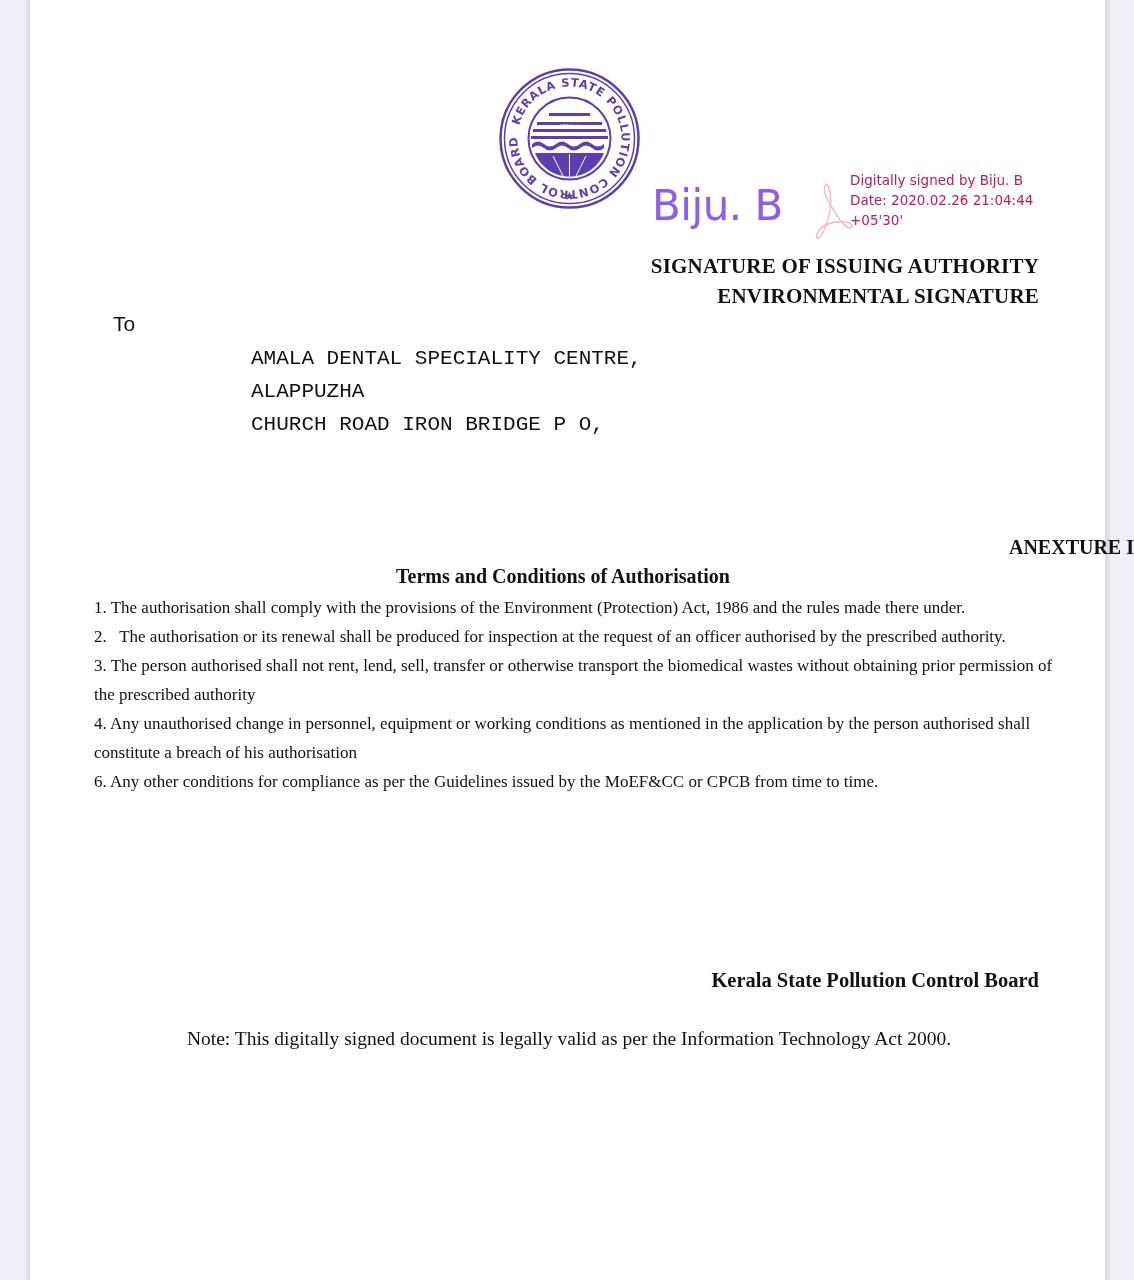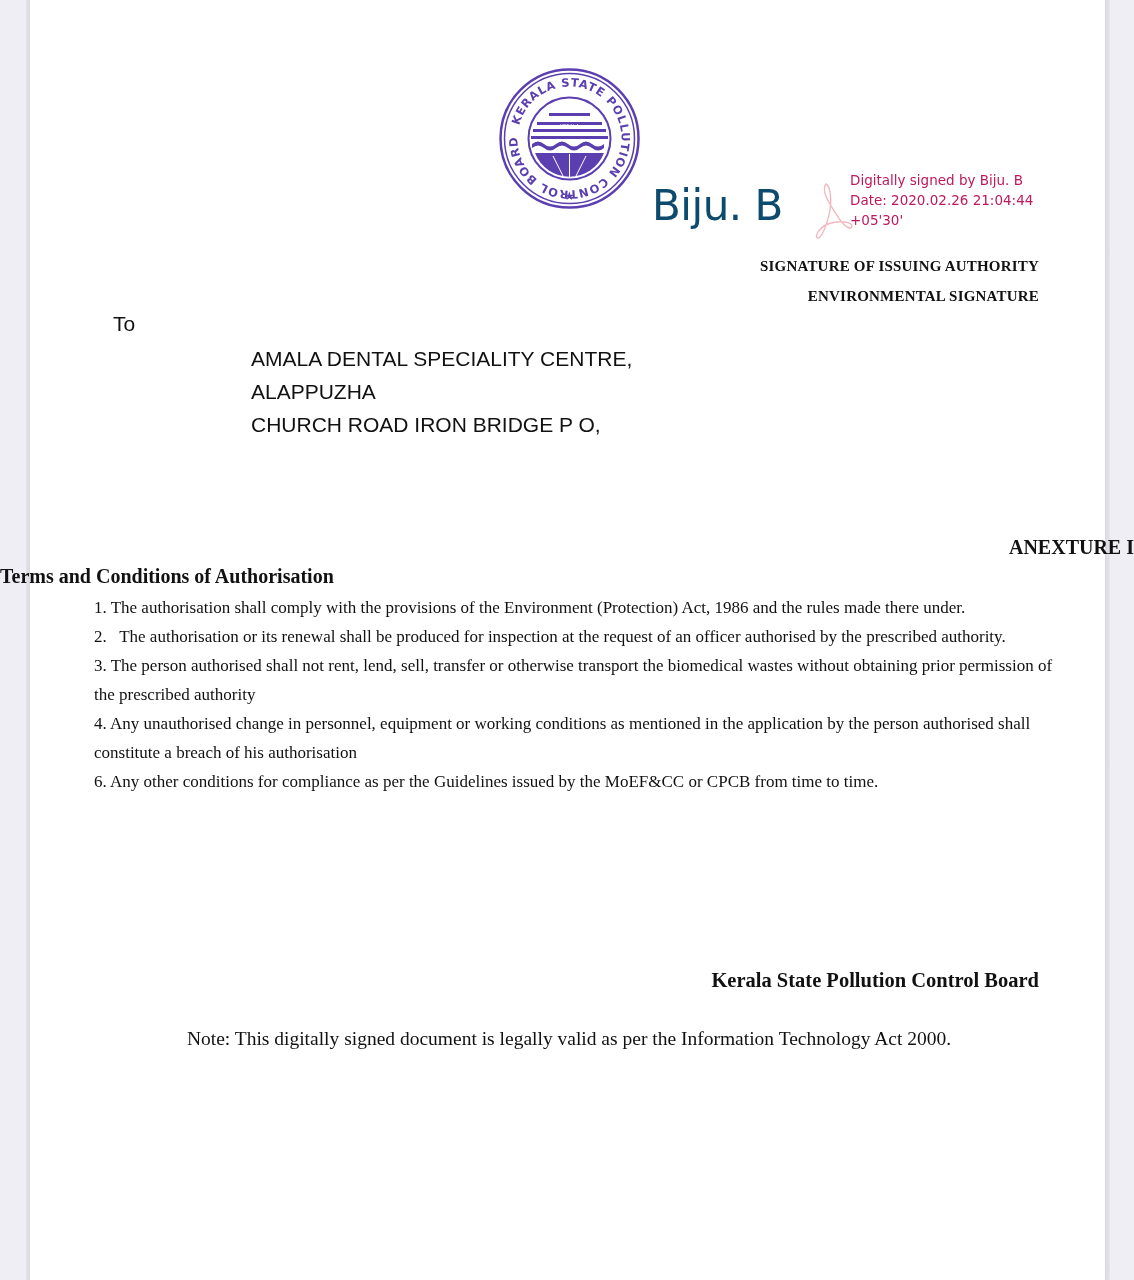--- a/index.html
+++ b/index.html
@@ -21,53 +21,53 @@
   .page {
     position: absolute; left: 30px; top: 0; width: 1075px; height: 1280px;
     background: #ffffff;
   }
   .seal {
     position: absolute; left: 497px; top: 66px; width: 145px; height: 145px;
   }
   .sig-name {
     position: absolute; left: 652px; top: 180px;
     font-family: "DejaVu Sans", sans-serif;
-    font-size: 42px; color: #0c4a6e; letter-spacing: -0.5px;
+    font-size: 42px; color: #8b5cf6; letter-spacing: -0.5px;
     line-height: 52px;
   }
   .acrobat-mark {
     position: absolute; left: 812px; top: 182px; width: 42px; height: 60px;
   }
   .sig-details {
     position: absolute; left: 850px; top: 170px;
     font-family: "DejaVu Sans", sans-serif;
     font-size: 13.5px; line-height: 20px; color: #be185d;
   }
   .sig-details div { white-space: nowrap; }
   .authority {
     position: absolute; right: 95px; top: 251px;
     text-align: right;
-    font-weight: bold; font-size: 15px; line-height: 30px;
+    font-weight: bold; font-size: 21px; line-height: 30px;
     letter-spacing: 0.2px;
   }
   .to-label {
     position: absolute; left: 113px; top: 312px;
     font-family: "Liberation Sans", sans-serif; font-size: 21px;
   }
   .address {
     position: absolute; left: 251px; top: 342px;
-    font-family: Liberation Sans, sans-serif; font-size: 21px; line-height: 33px;
+    font-family: Liberation Mono, monospace; font-size: 21px; line-height: 33px;
   }
   .annex-title {
     position: absolute; left: 0; width: 1134px; top: 536px;
     text-align: right; font-weight: bold; font-size: 20px;
   }
   .annex-subtitle {
     position: absolute; left: 0; width: 1126px; top: 565px;
-    font-weight: bold; font-size: 20px;
+    text-align: center; font-weight: bold; font-size: 20px;
   }
   .conditions {
     position: absolute; left: 94px; top: 593px; width: 960px;
     font-size: 17px; line-height: 29px;
   }
   .conditions p { margin: 0; }
   .board-name {
     position: absolute; right: 95px; top: 969px;
     font-weight: bold; font-size: 20.5px;
   }

